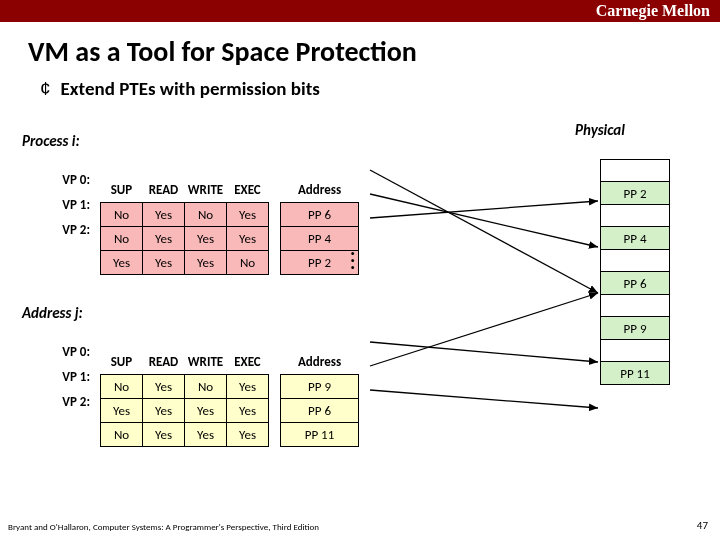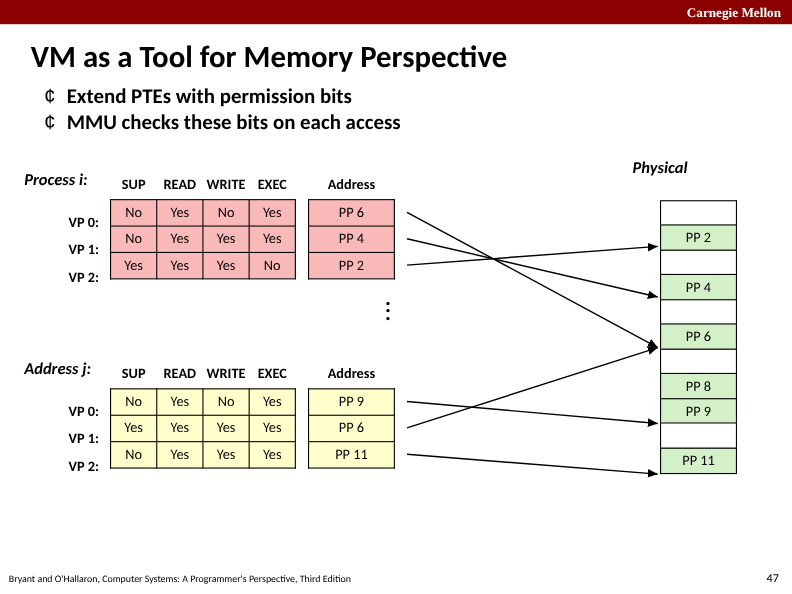--- a/index.html
+++ b/index.html
@@ -16,21 +16,21 @@
     background: #8b0000;
     height: 22px;
     display: flex;
     justify-content: flex-end;
     align-items: center;
     padding-right: 10px;
   }
   .topbar span {
     color: #fff;
     font-weight: bold;
-    font-size: 12px;
+    font-size: 16px;
     font-family: "Times New Roman", serif;
   }
   .title {
     font-size: 28px;
     font-weight: bold;
     margin: 12px 0 8px 28px;
   }
   .bullets {
     margin-left: 40px;
     margin-top: 4px;
@@ -47,20 +47,21 @@
     font-weight: normal;
   }
   .diagram {
     position: relative;
     margin-top: 30px;
     height: 340px;
   }
   .ptable {
     position: absolute;
     border-collapse: collapse;
+    margin-top: 44px;
   }
   .ptable td, .ptable th {
     border: 1.5px solid #000;
     text-align: center;
     font-size: 13px;
     height: 24px;
     padding: 0;
   }
   .ptable th {
     border: none;
@@ -137,25 +138,24 @@
     font-size: 11px;
   }
 </style>
 </head>
 <body>
 
 <div class="topbar">
   <span>Carnegie Mellon</span>
 </div>
 
-<div class="title">VM as a Tool for Memory Perspective</div>
+<div class="title">VM as a Tool for Space Protection</div>
 
 <div class="bullets">
   <div class="bullet">Extend PTEs with permission bits</div>
-  <div class="bullet">MMU checks these bits on each access</div>
 </div>
 
 <div class="diagram">
 
   <svg class="arrows">
     <defs>
       <marker id="ah" markerWidth="8" markerHeight="8" refX="7" refY="3" orient="auto">
         <path d="M0,0 L7,3 L0,6 Z" fill="#000"></path>
       </marker>
     </defs>
@@ -259,21 +259,20 @@
     <span>Physical</span><br>
   </div>
   <div class="phys">
     <div class="blank"></div>
     <div>PP 2</div>
     <div class="blank"></div>
     <div>PP 4</div>
     <div class="blank"></div>
     <div>PP 6</div>
     <div class="blank"></div>
-    <div>PP 8</div>
     <div>PP 9</div>
     <div class="blank"></div>
     <div>PP 11</div>
   </div>
 
 </div>
 
 <div class="footer">Bryant and O'Hallaron, Computer Systems: A Programmer's Perspective, Third Edition</div>
 <div class="pagenum">47</div>
 

